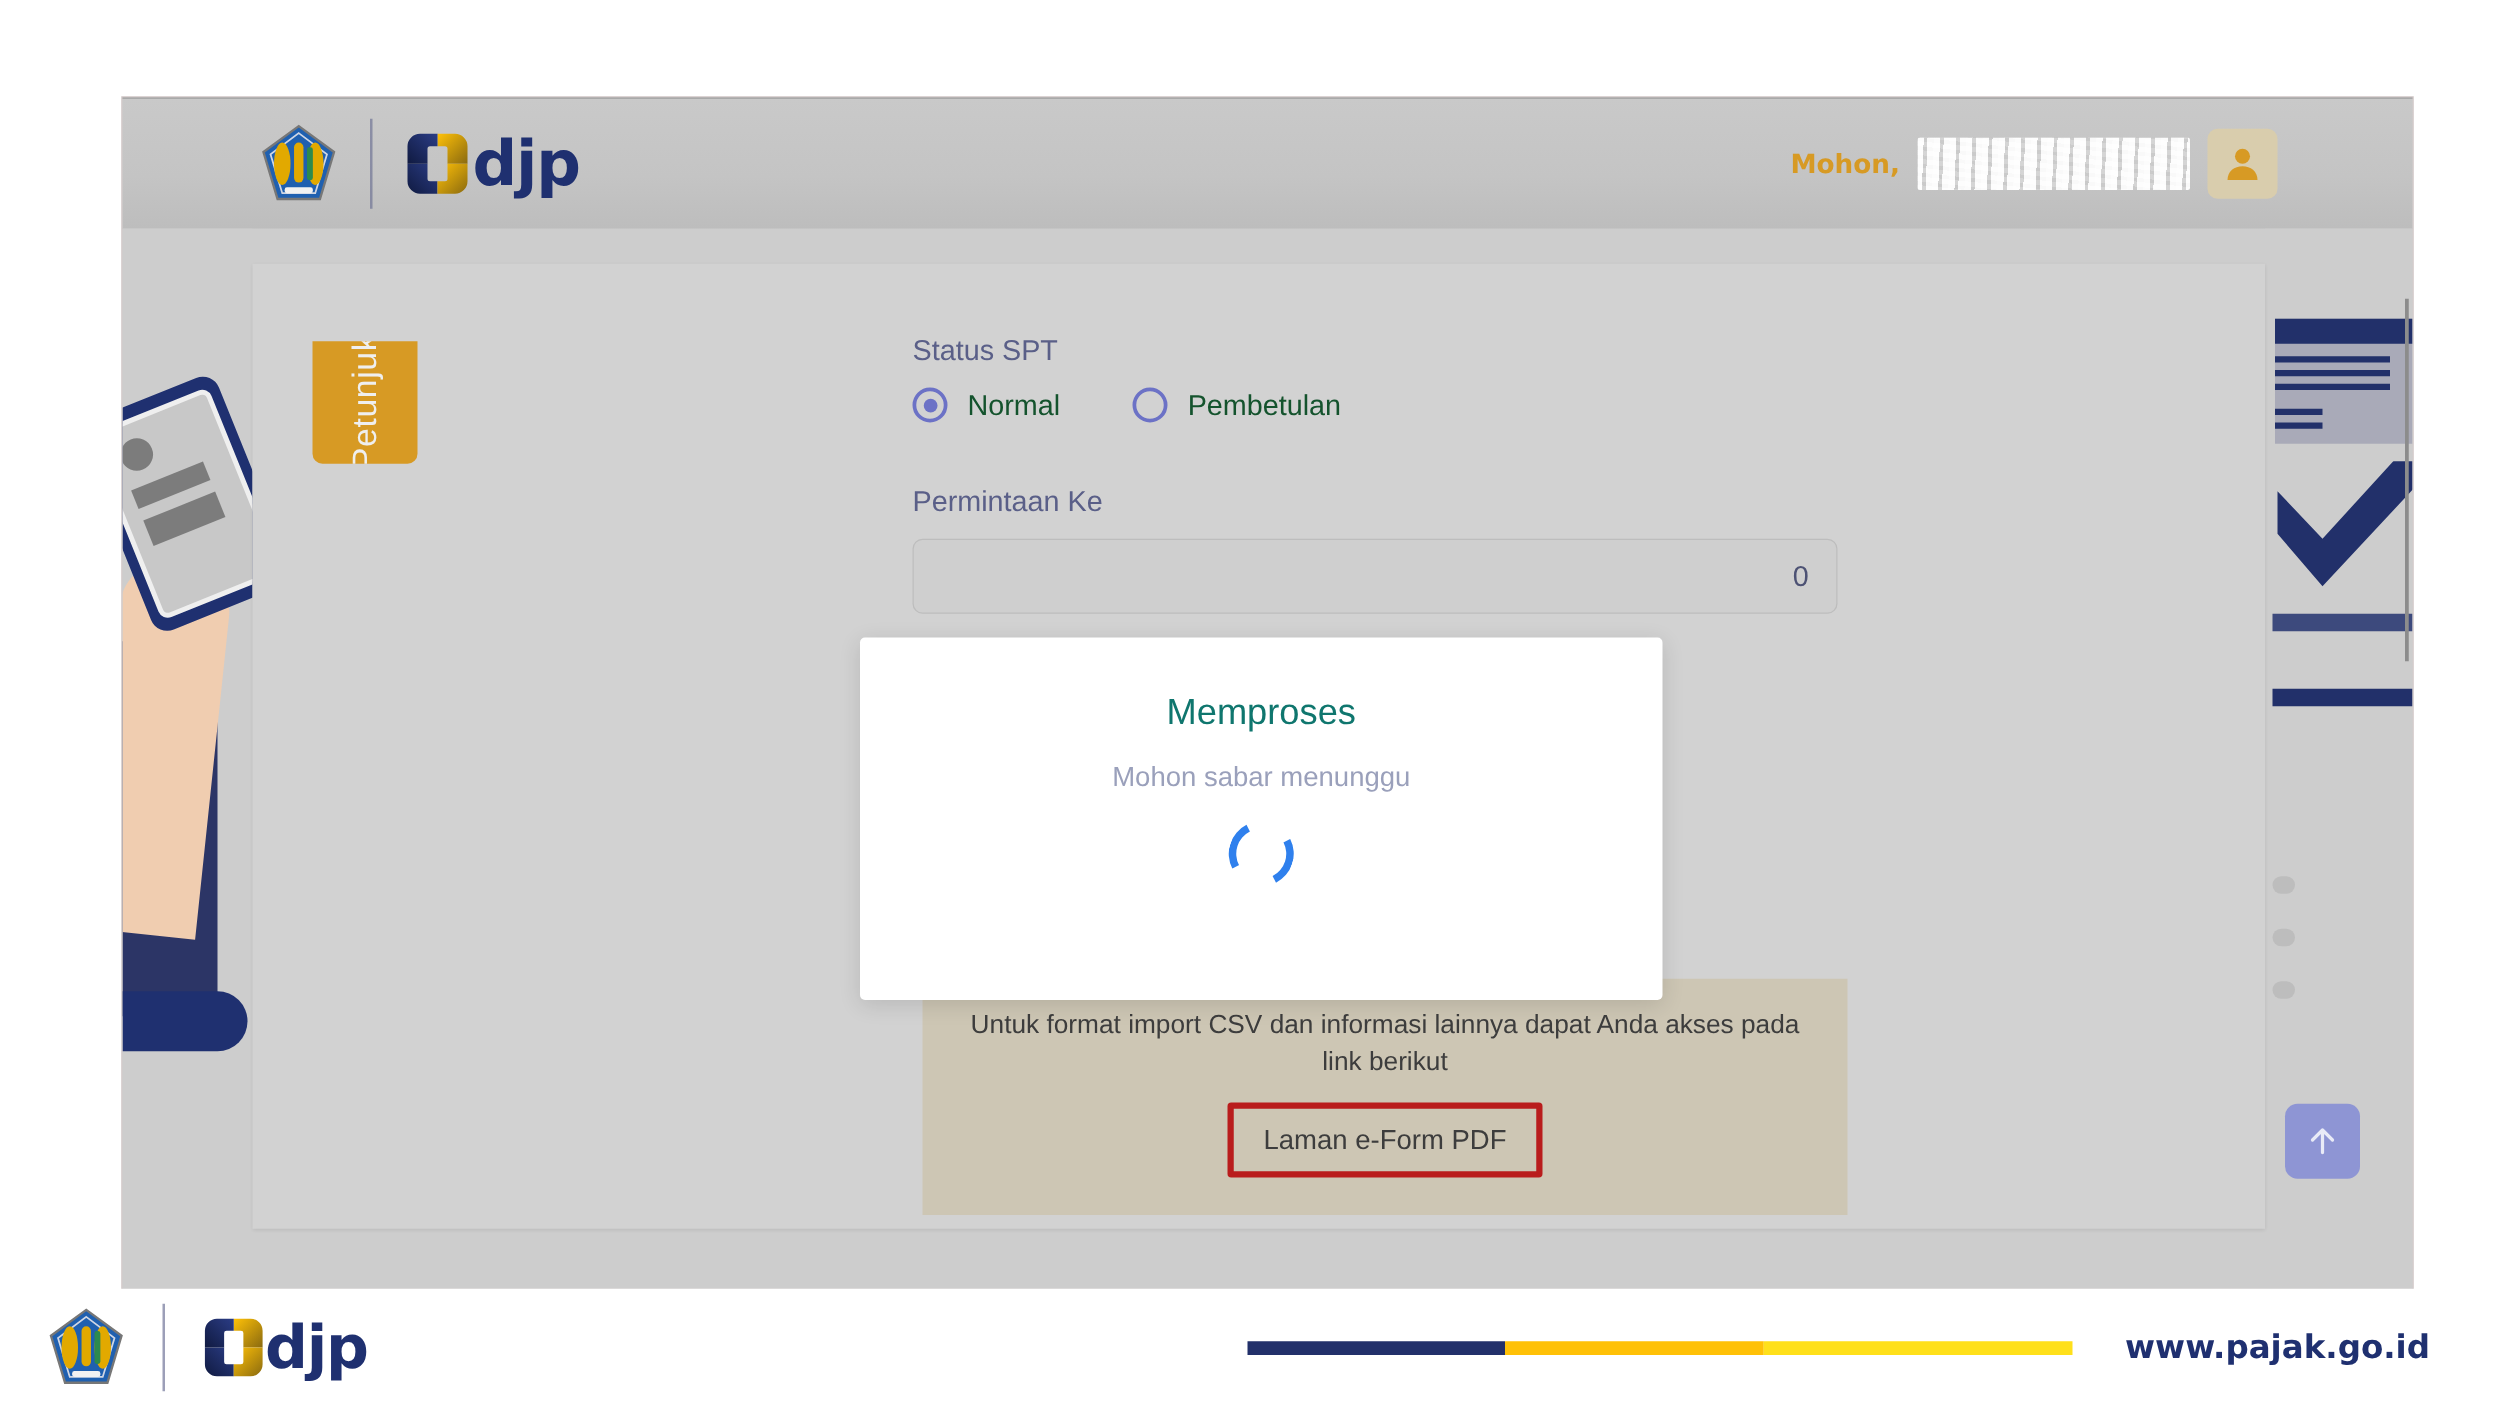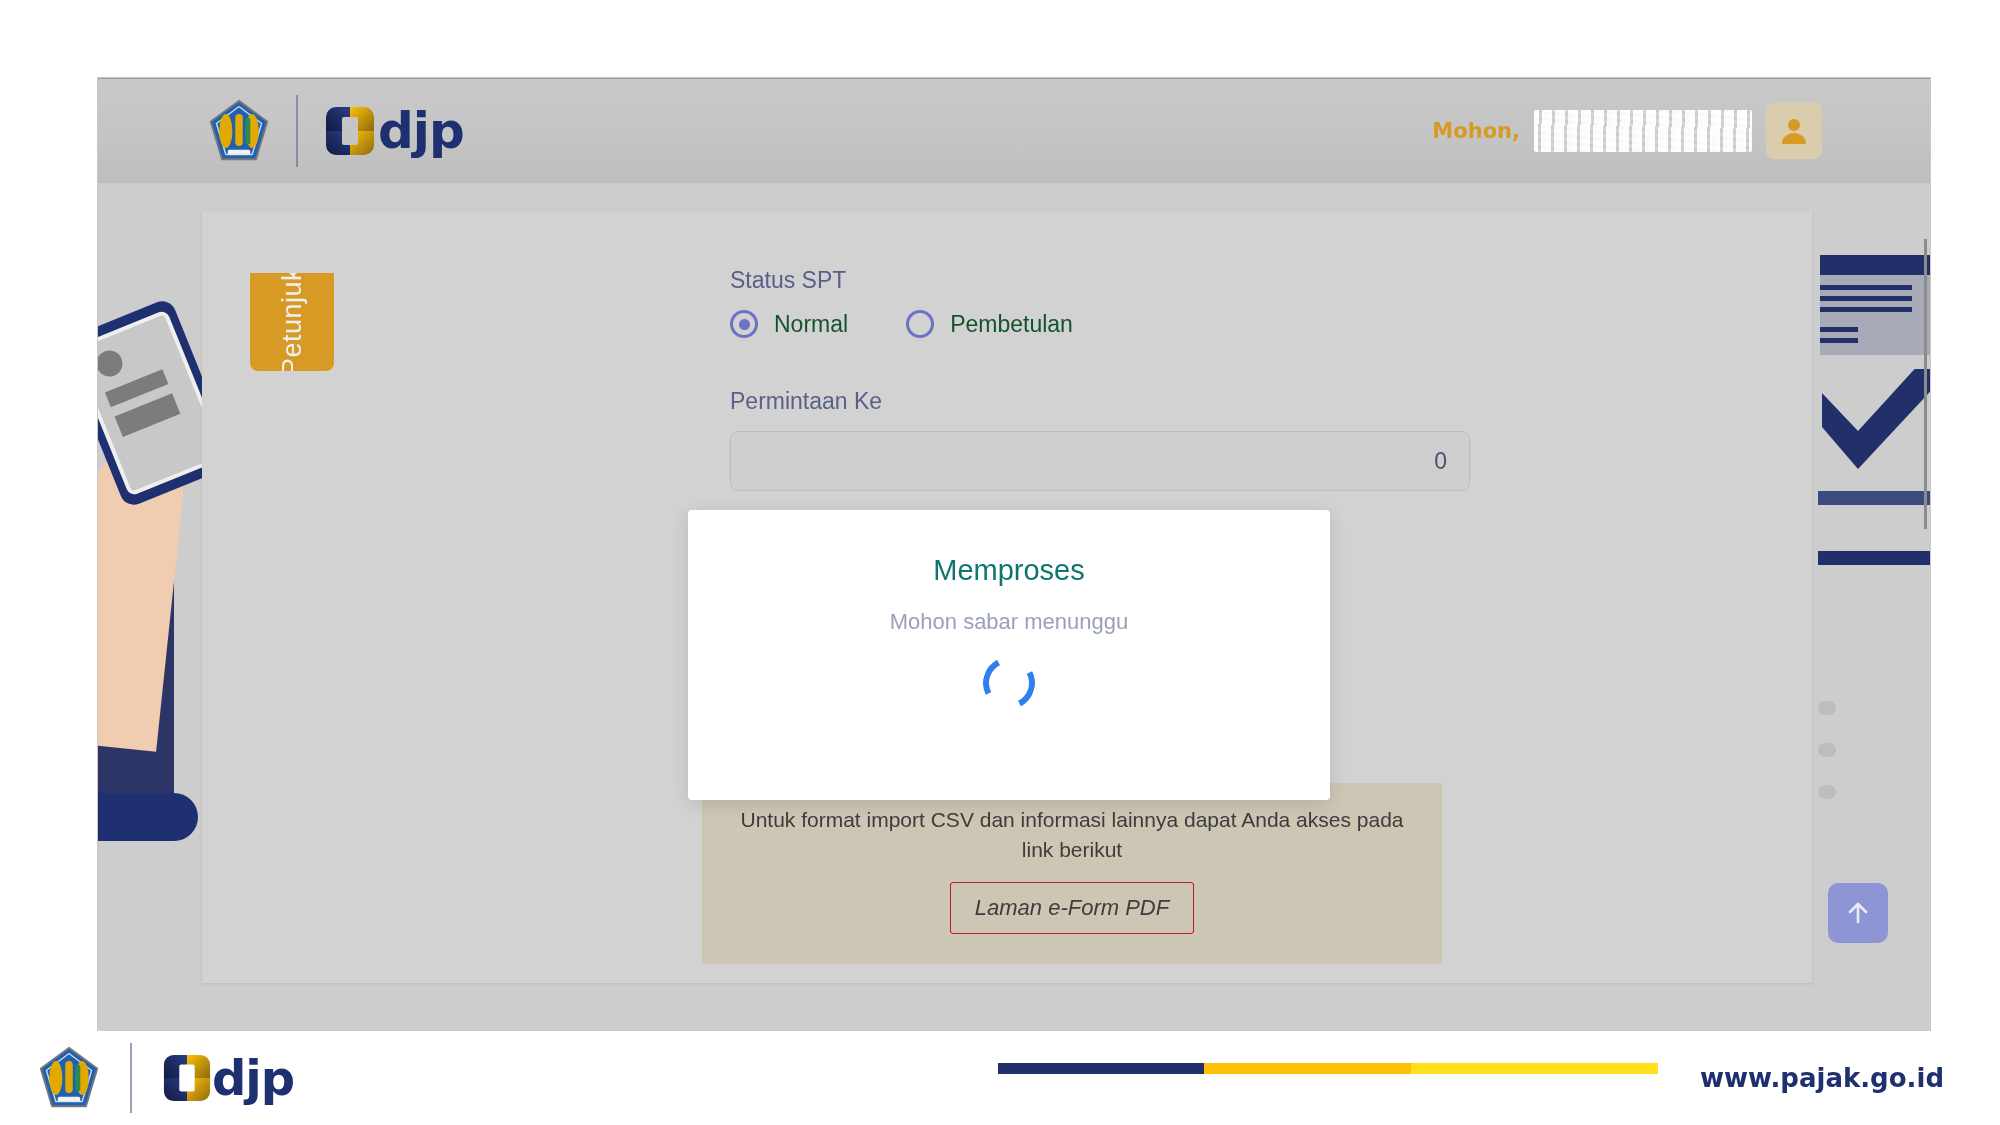--- a/index.html
+++ b/index.html
@@ -158,30 +158,30 @@
     border: 3px solid #2e31e0; background: transparent; flex:0 0 auto;
   }
   .check-label { color:#3a3fc8; font-size: 23px; }
 
   .radio.blue { border-color:#2e31e0; }
   .radio.blue.on::after { background:#2e31e0; }
   .radio-label.blue { color:#3a3fc8; }
 
   
   .info-panel {
-    position:absolute; left: 500px; top: 572px;
+    position:absolute; left: 536px; top: 572px;
     width: 740px; background: #cdc6b4; padding: 22px 26px 30px;
     text-align:center;
   }
   .info-text { color:#3d3d3d; font-size: 21px; line-height: 1.45; }
   .info-btn {
     display:inline-block; margin-top: 16px;
-    border: 1px solid #b91c1c; background: transparent;
+    border: 5px solid #b91c1c; background: transparent;
     color:#3d3d3d; font-size: 22px;
-    padding: 12px 24px; border-radius: 3px; font-style: italic;
+    padding: 12px 24px; border-radius: 3px;
   }
 
   .submit-wrap { position:absolute; left: 520px; top: 760px; width:740px; text-align:center; }
   .submit-btn {
     display:inline-block; background:#D79A24; color:#1a1a1a;
     font-weight: 700; font-size: 24px;
     padding: 20px 52px; border-radius: 32px; border:none;
     font-family: "DejaVu Sans", sans-serif;
   }
 
@@ -221,21 +221,21 @@
   }
   .footer .fseal { width: 62px; height: 64px; margin-left: 38px; }
   .footer .fdiv { width: 2px; height: 70px; background:#5a5f88; opacity:.6; margin: 0 30px; }
   .footer .fdjp { display:flex; align-items:center; }
   .footer .fmark { width: 50px; height: 50px; }
   .footer .fword {
     font-family:"DejaVu Sans", sans-serif; font-weight:700;
     font-size: 48px; color:#1F3070; letter-spacing:-1px; line-height:1;
   }
   .footer .bar-wrap {
-    margin-left: auto; margin-right: 22px; display:flex; gap: 42px;
+    margin-left: auto; margin-right: 22px; display:flex; align-items:center; gap: 42px;
   }
   .bar { display:flex; height: 11px; width: 660px; }
   .bar .seg { height:100%; }
   .site {
     font-family:"DejaVu Sans", sans-serif; font-weight:700;
     font-size: 26px; color:#1F3070; margin-right: 34px;
   }
 
   
   .ph-phone { position:absolute; left: -10px; top: 130px; width: 120px; height: 180px;

